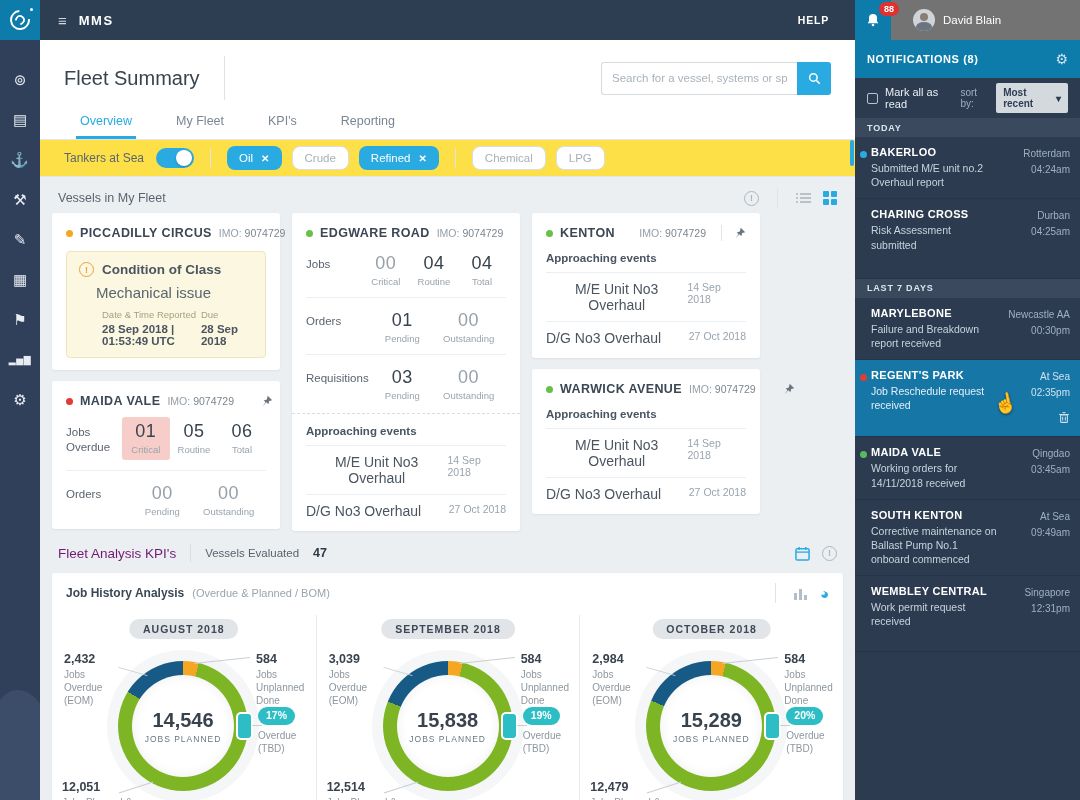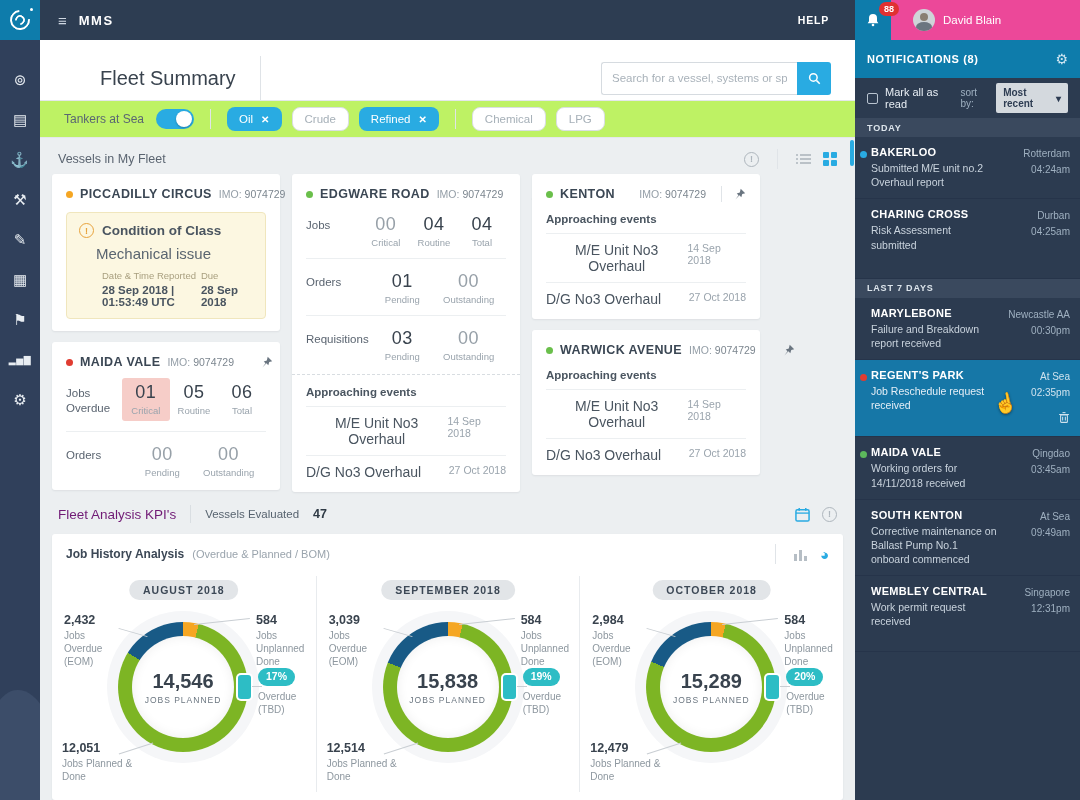--- a/index.html
+++ b/index.html
@@ -11,51 +11,51 @@
   .logo-box { width:40px; height:40px; background:#0e7cab; display:flex; align-items:center; justify-content:center; flex:0 0 auto; position:relative; }
   .logo-ring { width:20px; height:20px; border:2.5px solid #fff; border-radius:50%; border-top-color:transparent; transform:rotate(40deg); position:relative; }
   .logo-ring::after { content:''; position:absolute; inset:3px; border:2px solid #fff; border-radius:50%; border-bottom-color:transparent; }
   .logo-dot { position:absolute; top:8px; right:7px; width:3px; height:3px; background:#fff; border-radius:50%; }
   .burger { color:#cfd8e2; font-size:15px; margin:0 12px 0 18px; cursor:pointer; }
   .appname { color:#fff; font-size:13px; font-weight:bold; letter-spacing:1.5px; }
   .topbar-right { margin-left:auto; display:flex; align-items:center; height:40px; }
   .help { color:#fff; font-size:10.5px; font-weight:bold; letter-spacing:0.8px; margin-right:26px; cursor:pointer; }
   .bell-box { width:36px; height:40px; background:#0e7cab; display:flex; align-items:center; justify-content:center; position:relative; cursor:pointer; }
   .badge { position:absolute; top:2px; right:-8px; background:#e03131; color:#fff; font-size:9px; font-weight:bold; padding:2px 5px; border-radius:8px; z-index:2; }
-  .user-box { width:189px; height:40px; background:#ec4899; display:flex; align-items:center; gap:8px; padding-left:22px; cursor:pointer; }
+  .user-box { width:189px; height:40px; background:#737373; display:flex; align-items:center; gap:8px; padding-left:22px; cursor:pointer; }
   .avatar { width:22px; height:22px; border-radius:50%; background:#cfd4d8; overflow:hidden; position:relative; flex:0 0 auto; }
   .avatar::before { content:''; position:absolute; top:4px; left:7px; width:8px; height:8px; background:#8a7f72; border-radius:50%; }
   .avatar::after { content:''; position:absolute; top:13px; left:3px; width:16px; height:10px; background:#6b7580; border-radius:50% 50% 0 0; }
   .username { color:#fff; font-size:11.5px; }
 
   
   .sidebar { position:absolute; top:40px; left:0; width:40px; height:760px; background:#30405b; z-index:20; overflow:hidden; }
   .sidebar::after { content:''; position:absolute; bottom:-20px; left:-14px; width:70px; height:130px; background:#3c4d69; border-radius:45% 55% 0 0; }
   .side-icons { display:flex; flex-direction:column; align-items:center; padding-top:20px; gap:0; position:relative; z-index:2; }
   .side-icon { height:40px; display:flex; align-items:center; justify-content:center; width:40px; color:#e8edf2; font-size:15px; cursor:pointer; }
   .side-icon.small { font-size:9px; letter-spacing:0.5px; }
 
   
   .main { position:absolute; top:40px; left:40px; width:815px; height:760px; background:#eceff1; overflow:hidden; }
   .scroll-thumb { position:absolute; right:1px; top:100px; width:4px; height:26px; background:#29abe2; border-radius:2px; z-index:9; }
 
   .main-header { background:#fff; padding:16px 24px 0 24px; }
-  .title-row { display:flex; align-items:center;margin-left:36px; }
+  .title-row { display:flex; align-items:center; }
   .page-title { font-size:20px; color:#39434e; font-weight:normal; }
   .title-div { width:1px; height:44px; background:#dfe3e7; margin-left:24px; }
   .search-wrap { margin-left:auto; display:flex; }
   .search-input { width:196px; height:33px; border:1px solid #d6dbe0; border-right:none; border-radius:3px 0 0 3px; padding:0 10px; font-size:11.5px; color:#5a6570; font-family:"Liberation Sans",sans-serif; outline:none; }
   .search-input::placeholder { color:#a9b2ba; }
   .search-btn { width:34px; height:33px; background:#29abe2; border:none; border-radius:0 3px 3px 0; display:flex; align-items:center; justify-content:center; cursor:pointer; }
   .tabs { display:flex; gap:44px; margin-top:14px; padding-left:16px; }
   .tab { font-size:12.5px; color:#7a8693; padding-bottom:11px; cursor:pointer; position:relative; }
   .tab.active { color:#29abe2; }
   .tab.active::after { content:''; position:absolute; left:-4px; right:-4px; bottom:0; height:3px; background:#29abe2; }
 
-  .filter-bar { background:#bef264; border-top:1px solid #e4e7ea; border-bottom:1px solid #e4e7ea; margin-top:0; height:38px; display:flex; align-items:center; padding:0 24px; gap:10px; }
+  .filter-bar { background:#fde047; border-top:1px solid #e4e7ea; border-bottom:1px solid #e4e7ea; margin-top:0; height:38px; display:flex; align-items:center; padding:0 24px; gap:10px; }
   .toggle-label { font-size:12px; color:#5a6672; margin-right:2px; }
   .toggle { width:38px; height:20px; background:#29abe2; border-radius:10px; position:relative; cursor:pointer; flex:0 0 auto; }
   .toggle::after { content:''; position:absolute; top:2px; right:2px; width:16px; height:16px; background:#fff; border-radius:50%; box-shadow:0 1px 2px rgba(0,0,0,0.25); }
   .vsep { width:1px; height:20px; background:#e0e4e8; margin:0 6px; }
   .chip { height:24px; display:flex; align-items:center; gap:8px; padding:0 12px; border-radius:8px; font-size:11.5px; cursor:pointer; }
   .chip.on { background:#29abe2; color:#fff; }
   .chip.on .x { font-size:10px; font-weight:bold; }
   .chip.off { background:#fff; border:1px solid #d9dee2; color:#a6b0b8; }
 
   .content { padding:6px 10px 0 10px; }
@@ -213,20 +213,26 @@
       <div class="search-wrap">
         <input class="search-input" placeholder="Search for a vessel, systems or spares" style="">
         <button class="search-btn">
           <svg width="15" height="15" viewBox="0 0 20 20">
               <circle cx="8.5" cy="8.5" r="5" fill="none" stroke="#fff" stroke-width="2"></circle>
               <line x1="12.5" y1="12.5" x2="17" y2="17" stroke="#fff" stroke-width="2"></line>
             </svg>
         </button>
       </div>
     </div>
+    <div class="tabs">
+      <span class="tab active">Overview</span>
+      <span class="tab">My Fleet</span>
+      <span class="tab">KPI's</span>
+      <span class="tab">Reporting</span>
+    </div>
   </div>
 
   <div class="filter-bar">
     <span class="toggle-label">Tankers at Sea</span>
     <span class="toggle"></span>
     <span class="vsep"></span>
     <span class="chip on">
         <span>Oil</span>
         <span class="x">✕</span>
       </span>

